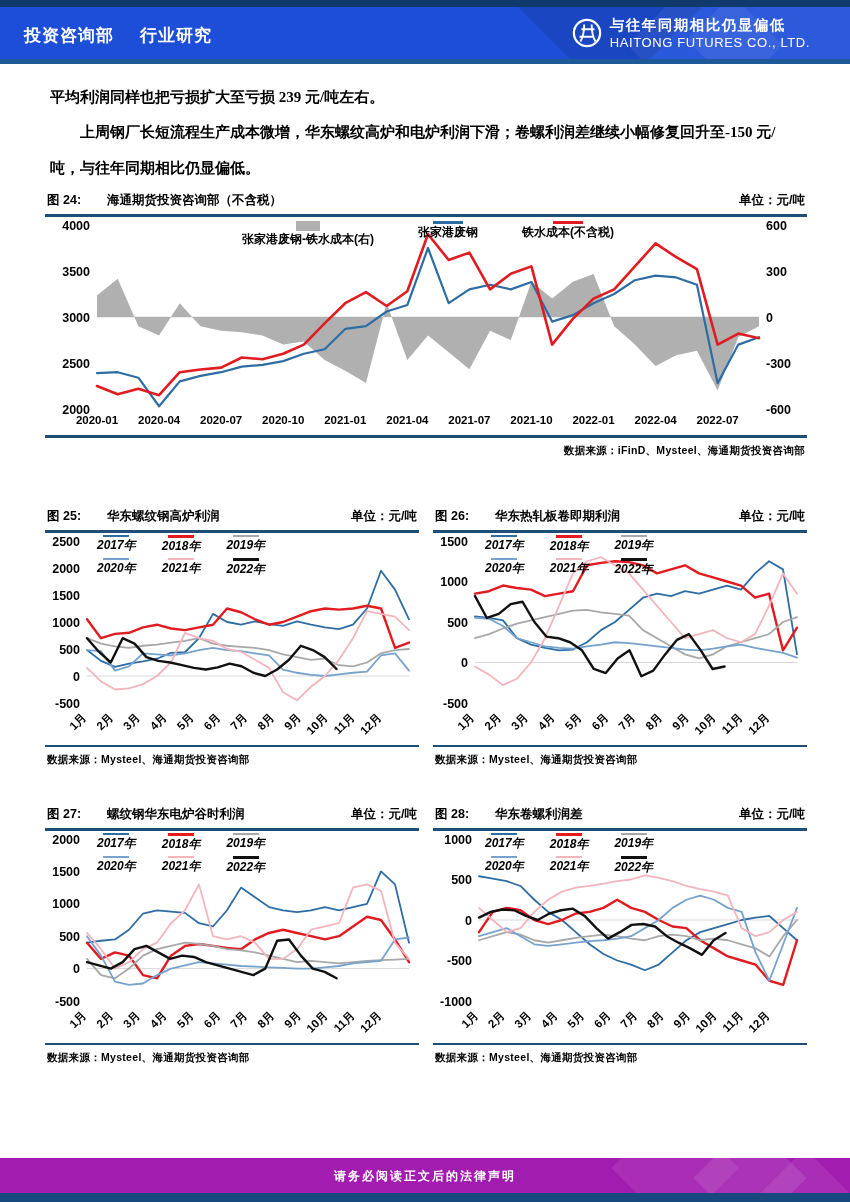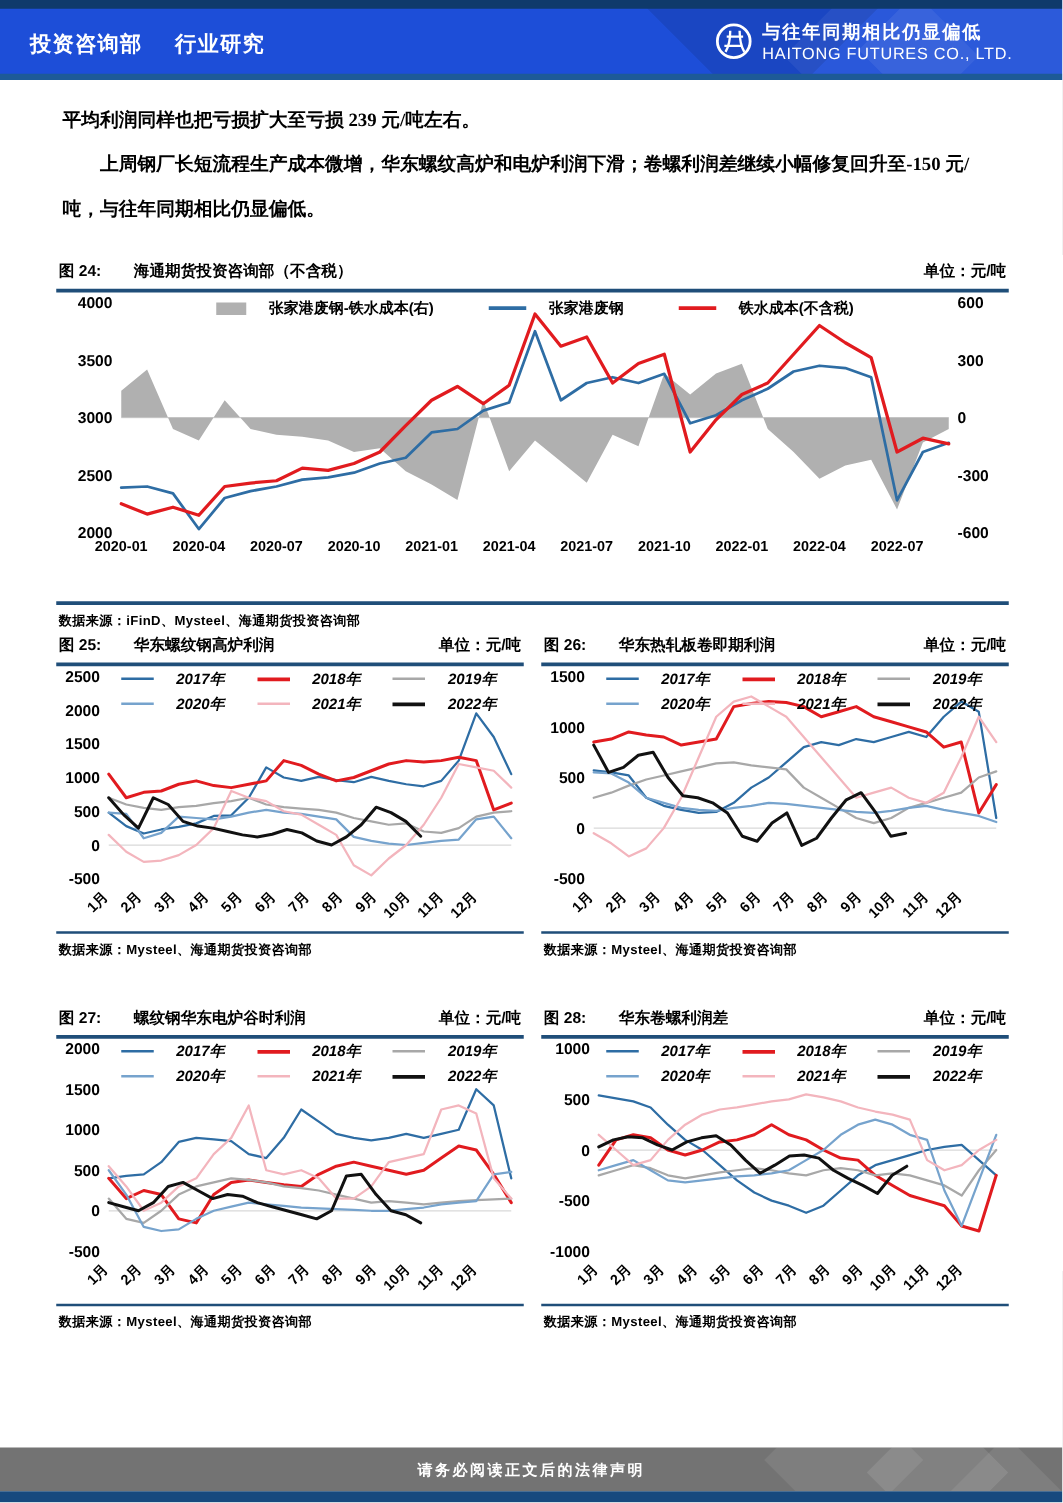--- a/index.html
+++ b/index.html
@@ -20,53 +20,53 @@
   .logo-text .cn{font-size:14.5px;font-weight:bold;letter-spacing:1.5px;font-family:"Liberation Serif",serif;}
   .logo-text .en{font-size:13px;letter-spacing:0.6px;}
 
   
   .content{position:absolute;top:80px;left:50px;width:752px;font-family:"Liberation Serif",serif;
            font-size:15px;line-height:2.35;}
   .content p{margin:0;font-weight:bold;}
   .content p.indent{text-indent:2em;}
 
   
-  .fig24{position:absolute;top:207px;left:45px;width:762px;}
+  .fig24{position:absolute;top:190px;left:45px;width:762px;text-align:right;}
   .figrow1{position:absolute;top:506px;left:45px;width:762px;}
   .figrow2{position:absolute;top:804px;left:45px;width:762px;}
   .figrow{display:grid;grid-template-columns:374px 374px;column-gap:14px;}
 
   .fig-head{display:flex;align-items:baseline;font-size:12.5px;font-weight:bold;padding:2px 2px 5px 2px;}
   .fig-label{margin-right:26px;white-space:nowrap;}
   .fig-title{white-space:nowrap;}
   .fig-unit{margin-left:auto;white-space:nowrap;}
   .fig-rule{height:3px;background:#1f4e79;}
   .fig-rule.thin{height:2.5px;}
   .chart-wrap{position:relative;width:100%;}
   .chart{width:100%;}
-  .chart.big{height:247px;}
+  .chart.big{height:218px;}
   .chart.small{height:212px;}
   .fig-source{font-size:10.5px;font-weight:bold;padding:6px 2px 0 2px;letter-spacing:0.3px;}
 
   
   .legend{position:absolute;z-index:2;}
   .legend-row{top:4px;left:52px;right:48px;display:flex;justify-content:center;gap:44px;}
   .legend-grid{top:2px;left:52px;display:grid;grid-template-columns:repeat(3,auto);column-gap:26px;row-gap:3px;}
-  .lg-item{display:flex;align-items:center;gap:18px;white-space:nowrap;}
+  .lg-item{display:flex;align-items:center;gap:0;white-space:nowrap;flex-direction:column;}
   .lg-line{width:30px;height:0;}
   .lg-bar{width:24px;height:10px;}
   .lg-label{font-size:12px;font-weight:bold;}
   .legend-grid .lg-line{width:26px;}
   .legend-grid .lg-label{font-size:12px;font-style:italic;}
 
   svg text{font-family:"Liberation Sans",sans-serif;font-weight:bold;fill:#000;}
 
   
   .footer{position:absolute;bottom:0;left:0;width:850px;height:44px;}
-  .footer-band{position:absolute;bottom:9px;left:0;width:100%;height:35px;background:#737373;overflow:hidden;}
+  .footer-band{position:absolute;bottom:9px;left:0;width:100%;height:35px;background:#a21caf;overflow:hidden;}
   .footer-strip{position:absolute;bottom:0;left:0;width:100%;height:9px;background:#17497e;}
   .footer-text{position:absolute;width:100%;text-align:center;top:10px;color:#fff;font-size:12px;
                font-weight:bold;letter-spacing:2px;font-family:"Liberation Serif",serif;}
   .ft-deco1{position:absolute;top:-20px;right:60px;width:80px;height:80px;background:rgba(255,255,255,0.10);transform:rotate(45deg);}
   .ft-deco2{position:absolute;top:-35px;right:130px;width:90px;height:90px;background:rgba(255,255,255,0.08);transform:rotate(45deg);}
   .ft-deco3{position:absolute;top:5px;right:10px;width:70px;height:70px;background:rgba(255,255,255,0.08);transform:rotate(45deg);}
 </style>
 </head>
 <body>
 

